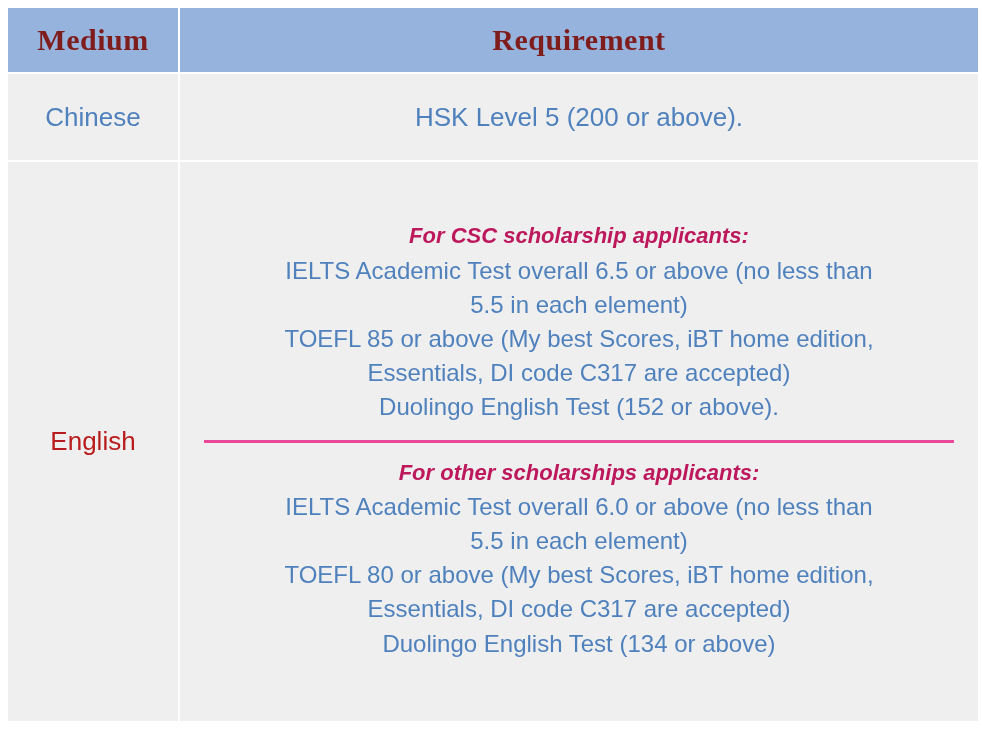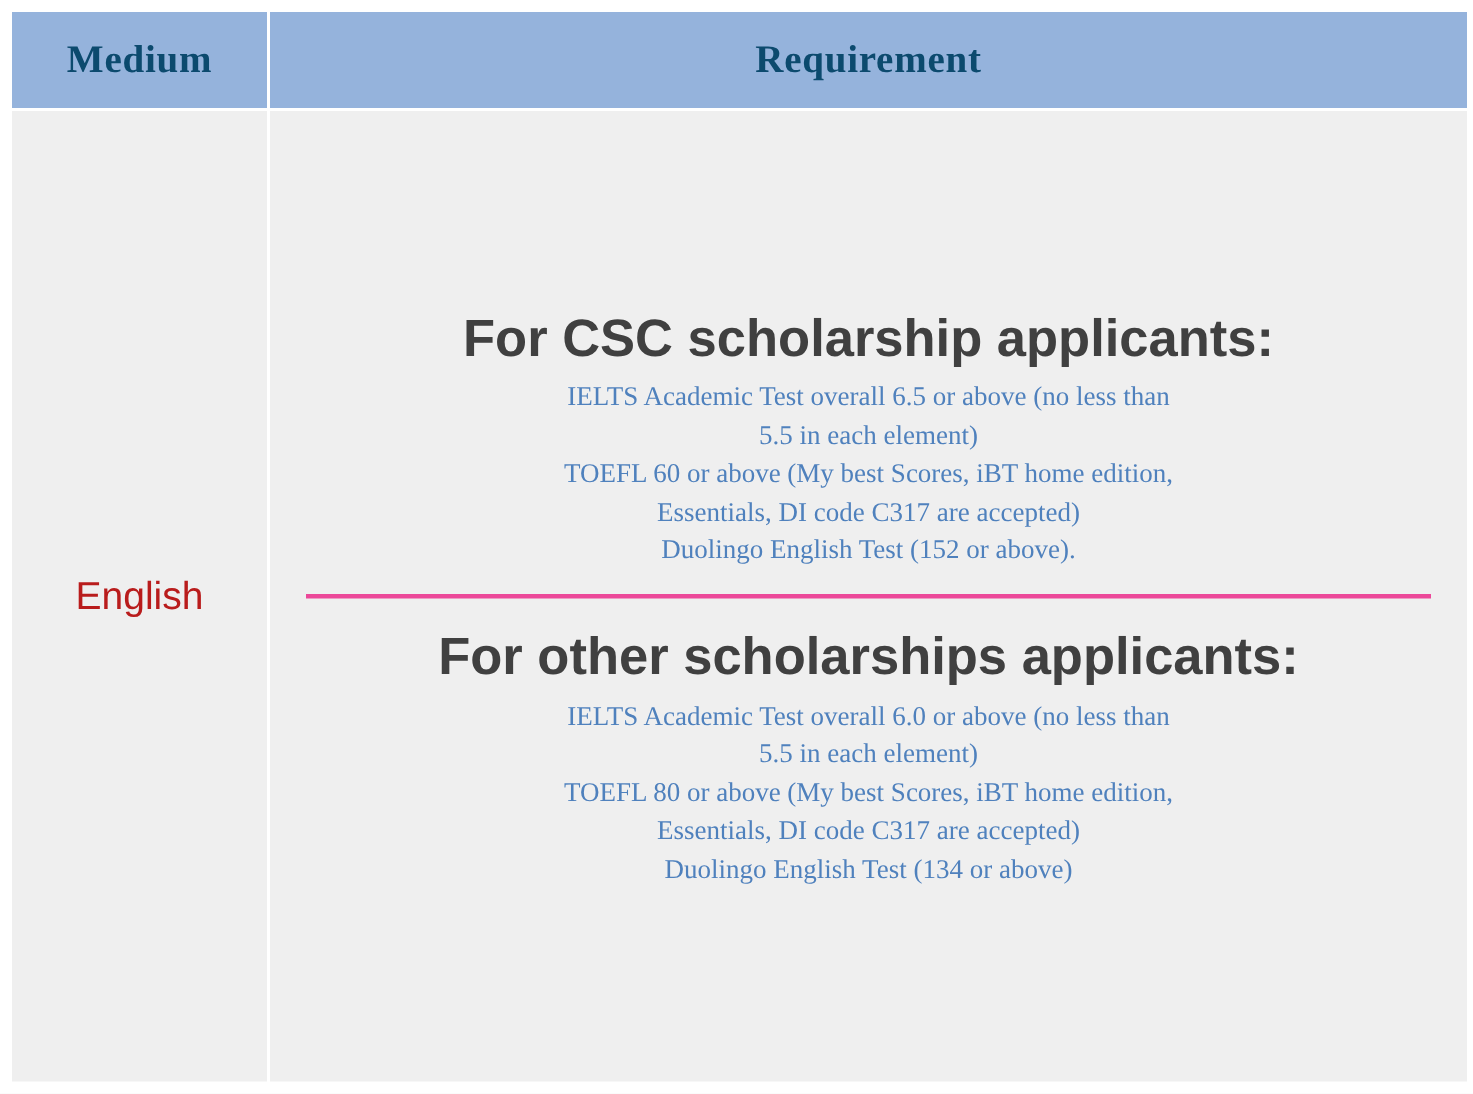--- a/index.html
+++ b/index.html
@@ -26,24 +26,24 @@
     table-layout: fixed;
   }
   table.req-table th,
   table.req-table td {
     border: 2px solid #ffffff;
     vertical-align: middle;
     text-align: center;
   }
   thead th {
     background: #95b3dc;
-    color: #0c4a6e;
+    color: #7f1d1d;
     font-family: "Liberation Serif", serif;
     font-weight: bold;
-    font-size: 26px;
+    font-size: 30px;
     height: 62px;
     letter-spacing: 0.5px;
   }
   th.col-medium { width: 168px; }
   th.col-requirement { width: 796px; margin-left: 20px; }
 
   td.medium-cell {
     background: #efefef;
     color: #4f81bd;
     font-size: 26px;
@@ -60,56 +60,60 @@
     height: 74px;
   }
   .block {
     padding: 14px 16px 16px 16px;
   }
   .block + .block {
     border-top: 3px solid #ec4899;
   }
   .block-title {
     font-weight: bold;
-    font-size: 35px;
-    color: #404040;
+    font-size: 22px;
+    color: #be185d;
     margin-bottom: 2px;
+    font-style: italic;
   }
   .block-line {
-    font-size: 18px;
+    font-size: 24px;
     color: #4f81bd;
-    font-family: Liberation Serif, serif;
   }
   .english-label {
     font-size: 26px;
     color: #b91c1c;
   }
 </style>
 </head>
 <body>
 
 <div class="table-wrap">
   <table class="req-table">
     <thead>
       <tr>
         <th class="col-medium">Medium</th>
         <th class="col-requirement">Requirement</th>
       </tr>
     </thead>
     <tbody>
       <tr>
+        <td class="medium-cell">Chinese</td>
+        <td class="req-cell chinese-req">HSK Level 5 (200 or above).</td>
+      </tr>
+      <tr>
         <td class="medium-cell">
           <span class="english-label">English</span>
         </td>
         <td class="req-cell">
           <div class="block">
             <div class="block-title">For CSC scholarship applicants:</div>
             <div class="block-line">IELTS Academic Test overall 6.5 or above (no less than</div>
             <div class="block-line">5.5 in each element)</div>
-            <div class="block-line">TOEFL 60 or above (My best Scores, iBT home edition,</div>
+            <div class="block-line">TOEFL 85 or above (My best Scores, iBT home edition,</div>
             <div class="block-line">Essentials, DI code C317 are accepted)</div>
             <div class="block-line">Duolingo English Test (152 or above).</div>
           </div>
           <div class="block">
             <div class="block-title">For other scholarships applicants:</div>
             <div class="block-line">IELTS Academic Test overall 6.0 or above (no less than</div>
             <div class="block-line">5.5 in each element)</div>
             <div class="block-line">TOEFL 80 or above (My best Scores, iBT home edition,</div>
             <div class="block-line">Essentials, DI code C317 are accepted)</div>
             <div class="block-line">Duolingo English Test (134 or above)</div>

